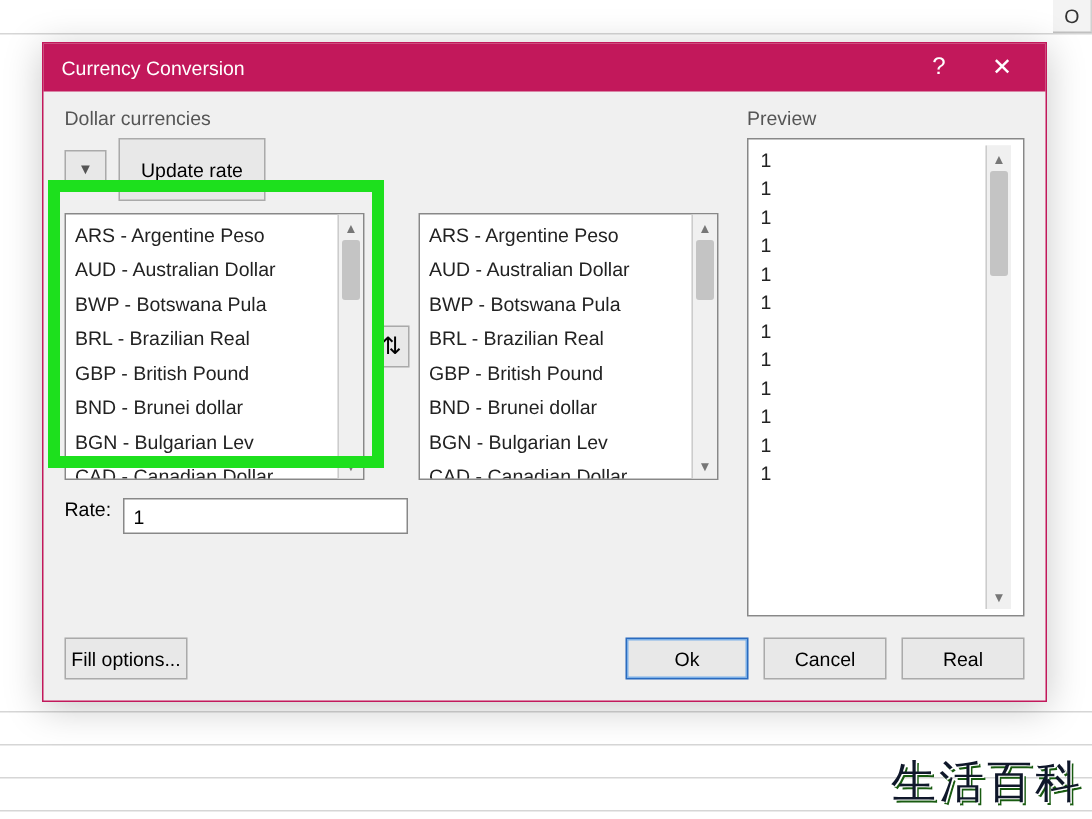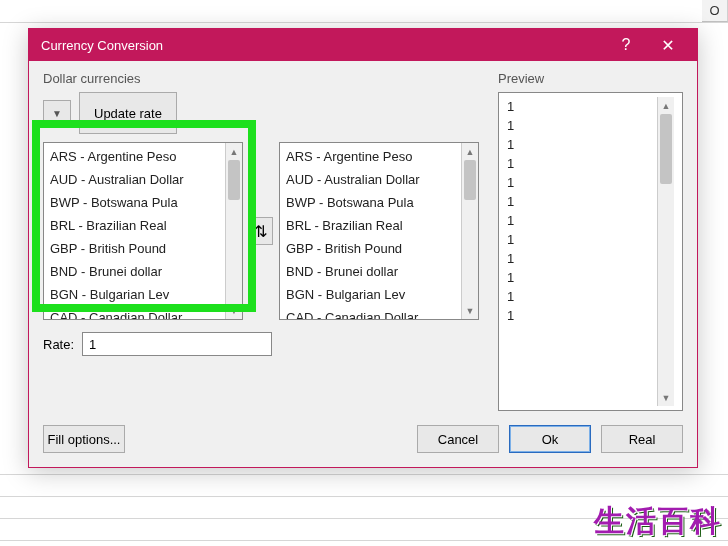--- a/index.html
+++ b/index.html
@@ -151,21 +151,21 @@
       display: flex; flex-direction: column; gap: 4px;
       align-items: center;
     }
     .swap-btn {
       width: 24px; height: 28px;
       border: 1px solid #aaa; background: #e8e8e8;
       display: flex; align-items: center; justify-content: center;
       font-size: 16px;
       cursor: pointer;
     }
-    .rate-row { display: flex; align-items: center; gap: 8px; }
+    .rate-row { display: flex; align-items: flex-start; gap: 8px; }
     .rate-input {
       flex: 0 0 180px; height: 24px;
       border: 1px solid #888; background: #fff;
       padding: 2px 6px; font-size: 13px;
     }
     .preview-box {
       flex: 1;
       border: 1px solid #888;
       background: #fff;
       padding: 4px 8px;
@@ -188,23 +188,23 @@
       display: inline-flex; align-items: center; justify-content: center;
     }
     .action-btn.ok { border: 1px solid #2a6bbf; box-shadow: inset 0 0 0 1px #7cb0e8; }
     .watermark {
       position: absolute;
       right: 6px; bottom: 4px;
       display: flex; flex-direction: column; align-items: flex-end;
     }
     .watermark .cn {
       font-family: "Microsoft YaHei", sans-serif;
-      font-weight: 700;
+      font-weight: 400;
       font-size: 30px;
-      color: #a21caf;
+      color: #0f172a;
       text-shadow: 1px 1px 0 #fff, 2px 2px 0 #185b10;
       letter-spacing: 2px;
     }
     .watermark .url {
       color: #2d7b1f;
       font-size: 14px;
       text-shadow: 1px 1px 0 #fff;
     }
   </style>
 </head>
@@ -308,22 +308,22 @@
           <div class="thumb" style="height:70px;"></div>
           <div class="sarrow" style="position:absolute;bottom:0;left:0;right:0;">▼</div>
         </div>
       </div>
     </div>
   </div>
 
   <div class="bottom-row">
     <div class="action-btn">Fill options...</div>
     <div class="spacer"></div>
+    <div class="action-btn ok">Ok</div>
     <div class="action-btn">Cancel</div>
-    <div class="action-btn ok">Ok</div>
     <div class="action-btn">Real</div>
   </div>
 </div>
 
 <div class="highlight-box" style="left:32px; top:120px; width:224px; height:192px;"></div>
 
 <div class="watermark">
   <div class="cn">生活百科</div>
 </div>
 

